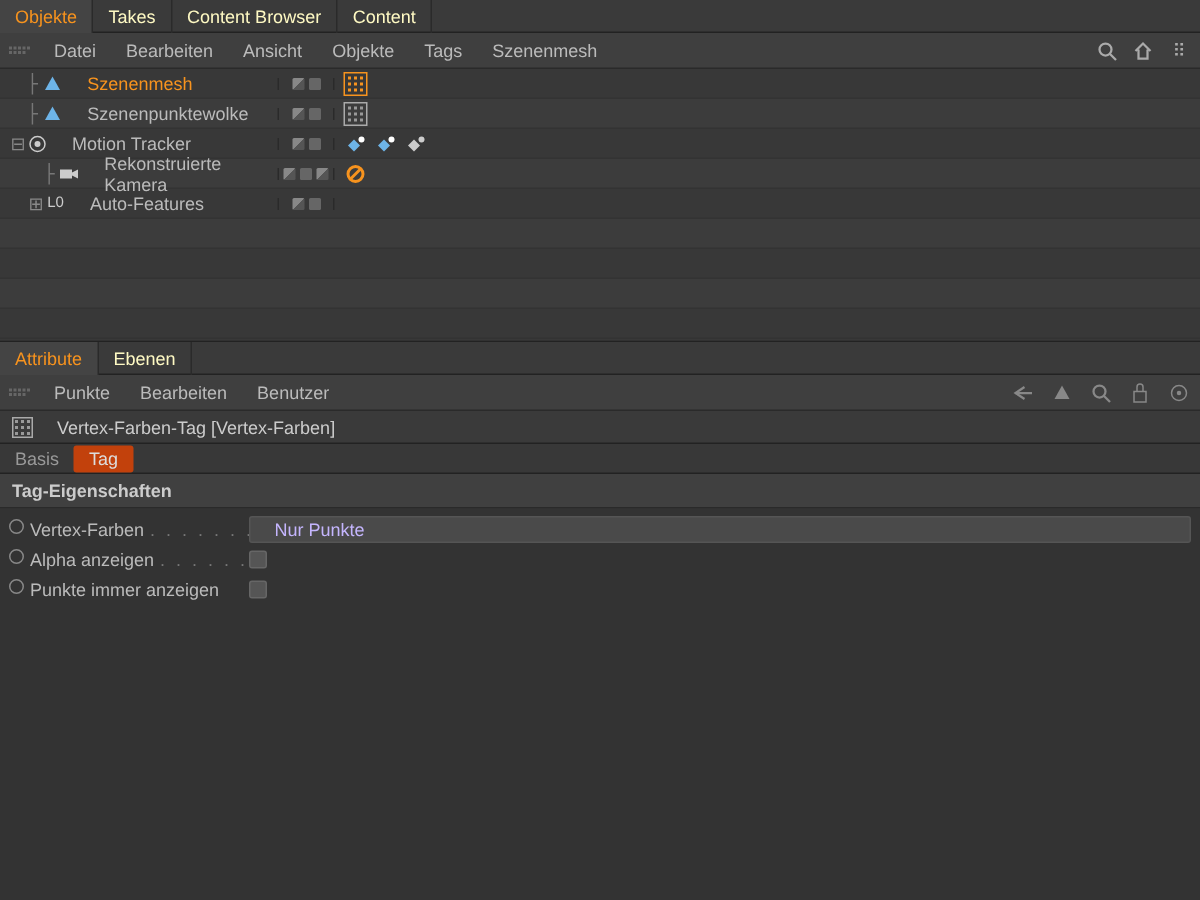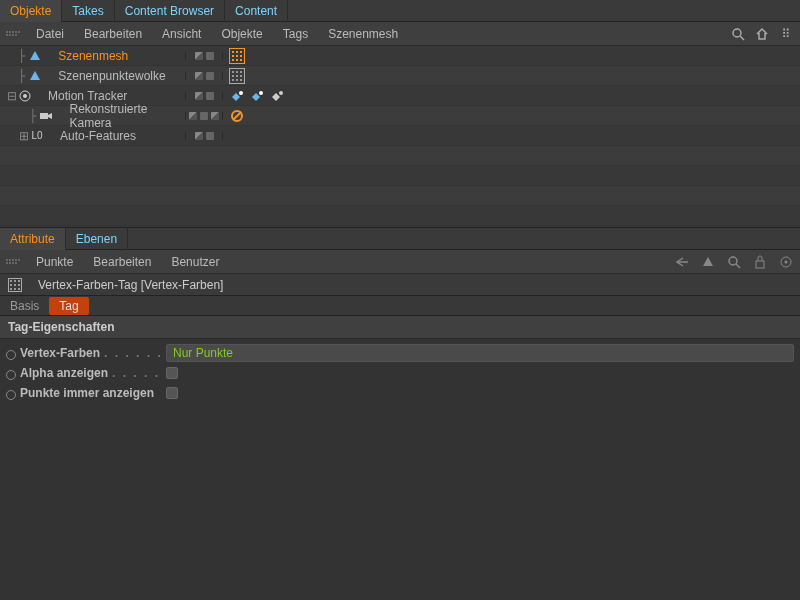--- a/index.html
+++ b/index.html
@@ -3,21 +3,21 @@
 <meta charset="utf-8">
 <style>
 * { margin: 0; padding: 0; box-sizing: border-box; font-family: Arial, sans-serif; font-size: 12px; }
 body { background: #333; color: #aaa; width: 800px; height: 600px; overflow: hidden; }
 
 .panel { display: flex; flex-direction: column; }
 .top-panel { height: 228px; border-bottom: 1px solid #222; }
 .bottom-panel { height: 372px; }
 
 .tabs { display: flex; background: #3a3a3a; height: 22px; align-items: center; border-bottom: 1px solid #222; }
-.tab { padding: 4px 10px; color: #7dd3fc; cursor: pointer; border-right: 1px solid #2a2a2a; }
+.tab { padding: 4px 10px; color: #fef9c3; cursor: pointer; border-right: 1px solid #2a2a2a; }
 .tab.active { color: #f7931e; background: #444; }
 
 .menubar { display: flex; background: #3f3f3f; height: 24px; align-items: center; padding: 0 6px; border-bottom: 1px solid #2a2a2a; }
 .grip { width: 14px; display: flex; flex-wrap: wrap; gap: 1px; margin-right: 6px; }
 .grip span { width: 2px; height: 2px; background: #666; }
 .menu-item { padding: 0 10px; color: #bbb; cursor: pointer; }
 .menubar .right { margin-left: auto; display: flex; gap: 8px; align-items: center; }
 .icon-btn { width: 16px; height: 16px; display: flex; align-items: center; justify-content: center; color: #aaa; cursor: pointer; }
 
 .tree { background: #383838; flex: 1; overflow: auto; }
@@ -50,25 +50,25 @@
 .attr-title { color: #ccc; }
 
 .sub-tabs { display: flex; background: #383838; height: 20px; align-items: center; border-bottom: 1px solid #222; }
 .sub-tab { padding: 2px 10px; color: #999; cursor: pointer; text-align: right; }
 .sub-tab.active { background: #c2410c; color: #ddd; border-radius: 2px; }
 
 .section-header { background: #404040; color: #ccc; font-weight: bold; padding: 4px 8px; border-bottom: 1px solid #2a2a2a; }
 
 .props { padding: 4px 0; }
 .prop-row { display: flex; align-items: center; height: 20px; padding: 0 6px; }
-.prop-label { width: 160px; display: flex; align-items: flex-end; gap: 4px; color: #bbb; font-weight: bold; }
+.prop-label { width: 160px; display: flex; align-items: flex-start; gap: 4px; color: #bbb; }
 .prop-label .radio { width: 10px; height: 10px; border: 1px solid #888; border-radius: 50%; }
 .dots { color: #777; letter-spacing: 2px; overflow: hidden; flex: 1; white-space: nowrap; }
 .prop-value { flex: 1; }
-.dropdown { background: #4a4a4a; border: 1px solid #555; border-radius: 2px; padding: 2px 6px; color: #84cc16; width: 100%; height: 18px; display: flex; align-items: center; }
+.dropdown { background: #4a4a4a; border: 1px solid #555; border-radius: 2px; padding: 2px 16px; color: #c4b5fd; width: 100%; height: 18px; display: flex; align-items: center; }
 .checkbox { width: 12px; height: 12px; background: #555; border: 1px solid #666; border-radius: 2px; }
 
 .nav-icons { margin-left: auto; display: flex; gap: 10px; align-items: center; }
 </style>
 </head>
 <body>
 
 <div class="panel top-panel">
   <div class="tabs">
     <div class="tab active">Objekte</div>

